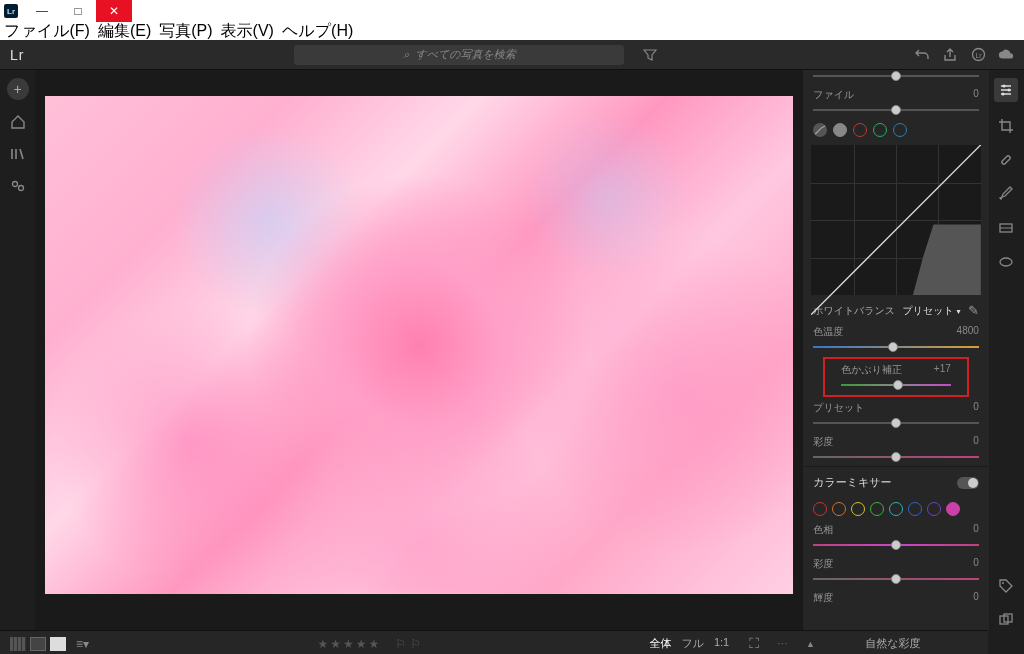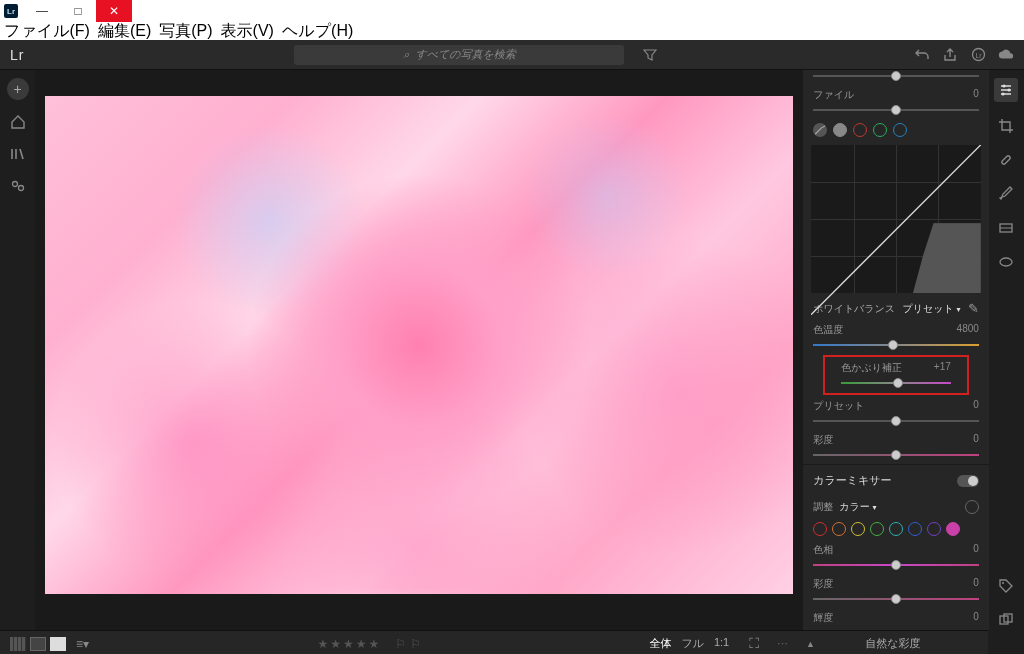--- a/index.html
+++ b/index.html
@@ -258,25 +258,20 @@
           <div class="track grad-sat">
             <div class="thumb" style="left:50%"></div>
           </div>
         </div>
     </div>
 
     <div class="section-hd">
       <span><span>カラーミキサー</span></span>
       <div class="toggle"></div>
     </div>
-    <div class="adjust-row">
-      <span>調整</span>
-      <span class="wb-sel"><span>カラー</span> <span style="font-size:8px">▾</span></span>
-      <div class="reset-ic"></div>
-    </div>
     <div class="mixer-colors">
       <div class="mc" style="color:#d03030"></div>
       <div class="mc" style="color:#d07030"></div>
       <div class="mc" style="color:#d0c030"></div>
       <div class="mc" style="color:#40b040"></div>
       <div class="mc" style="color:#30b0b0"></div>
       <div class="mc" style="color:#3060d0"></div>
       <div class="mc" style="color:#7040c0"></div>
       <div class="mc sel" style="color:#c840a8"></div>
     </div>

